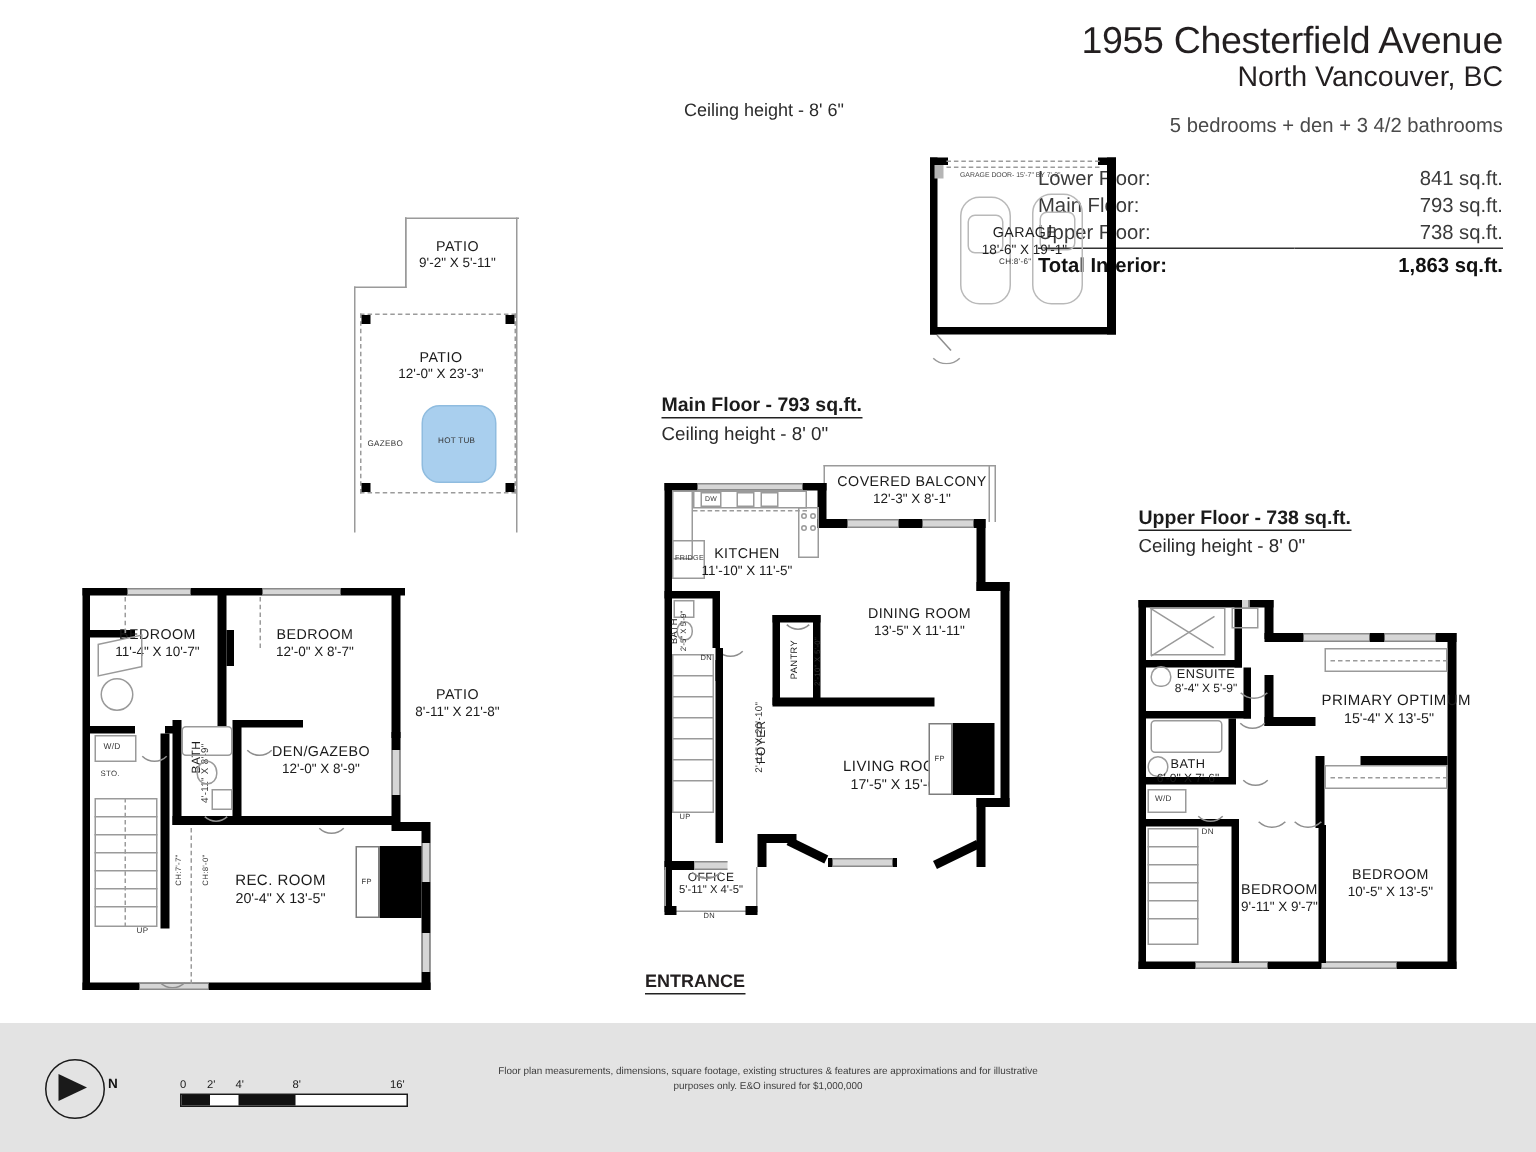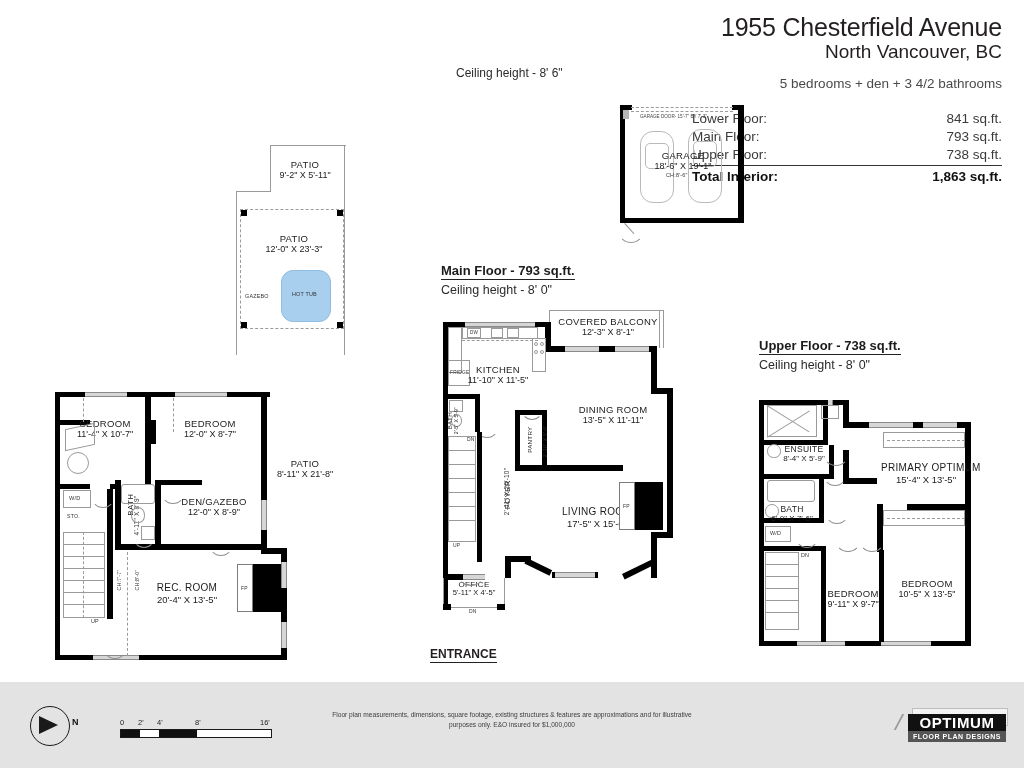--- a/index.html
+++ b/index.html
@@ -500,24 +500,14 @@
     </div>
     <div class="scale-bar">
       <i style="left:0;width:19px;"></i>
       <i style="left:38px;width:38px;"></i>
       <i style="left:19px;width:0;"></i>
     </div>
   </div>
 
   <div class="disclaimer">Floor plan measurements, dimensions, square footage, existing structures &amp; features are approximations and for illustrative purposes only.  E&amp;O insured for $1,000,000</div>
 
-  <div class="logo">
-    <div class="bar"></div>
-    <div class="slash"></div>
-    <div class="o1">
-      <span>OPTIMUM</span>
-    </div>
-    <div class="o2">
-      <span>FLOOR PLAN DESIGNS</span>
-    </div>
-  </div>
 
 </div>
 
 </body></html>

